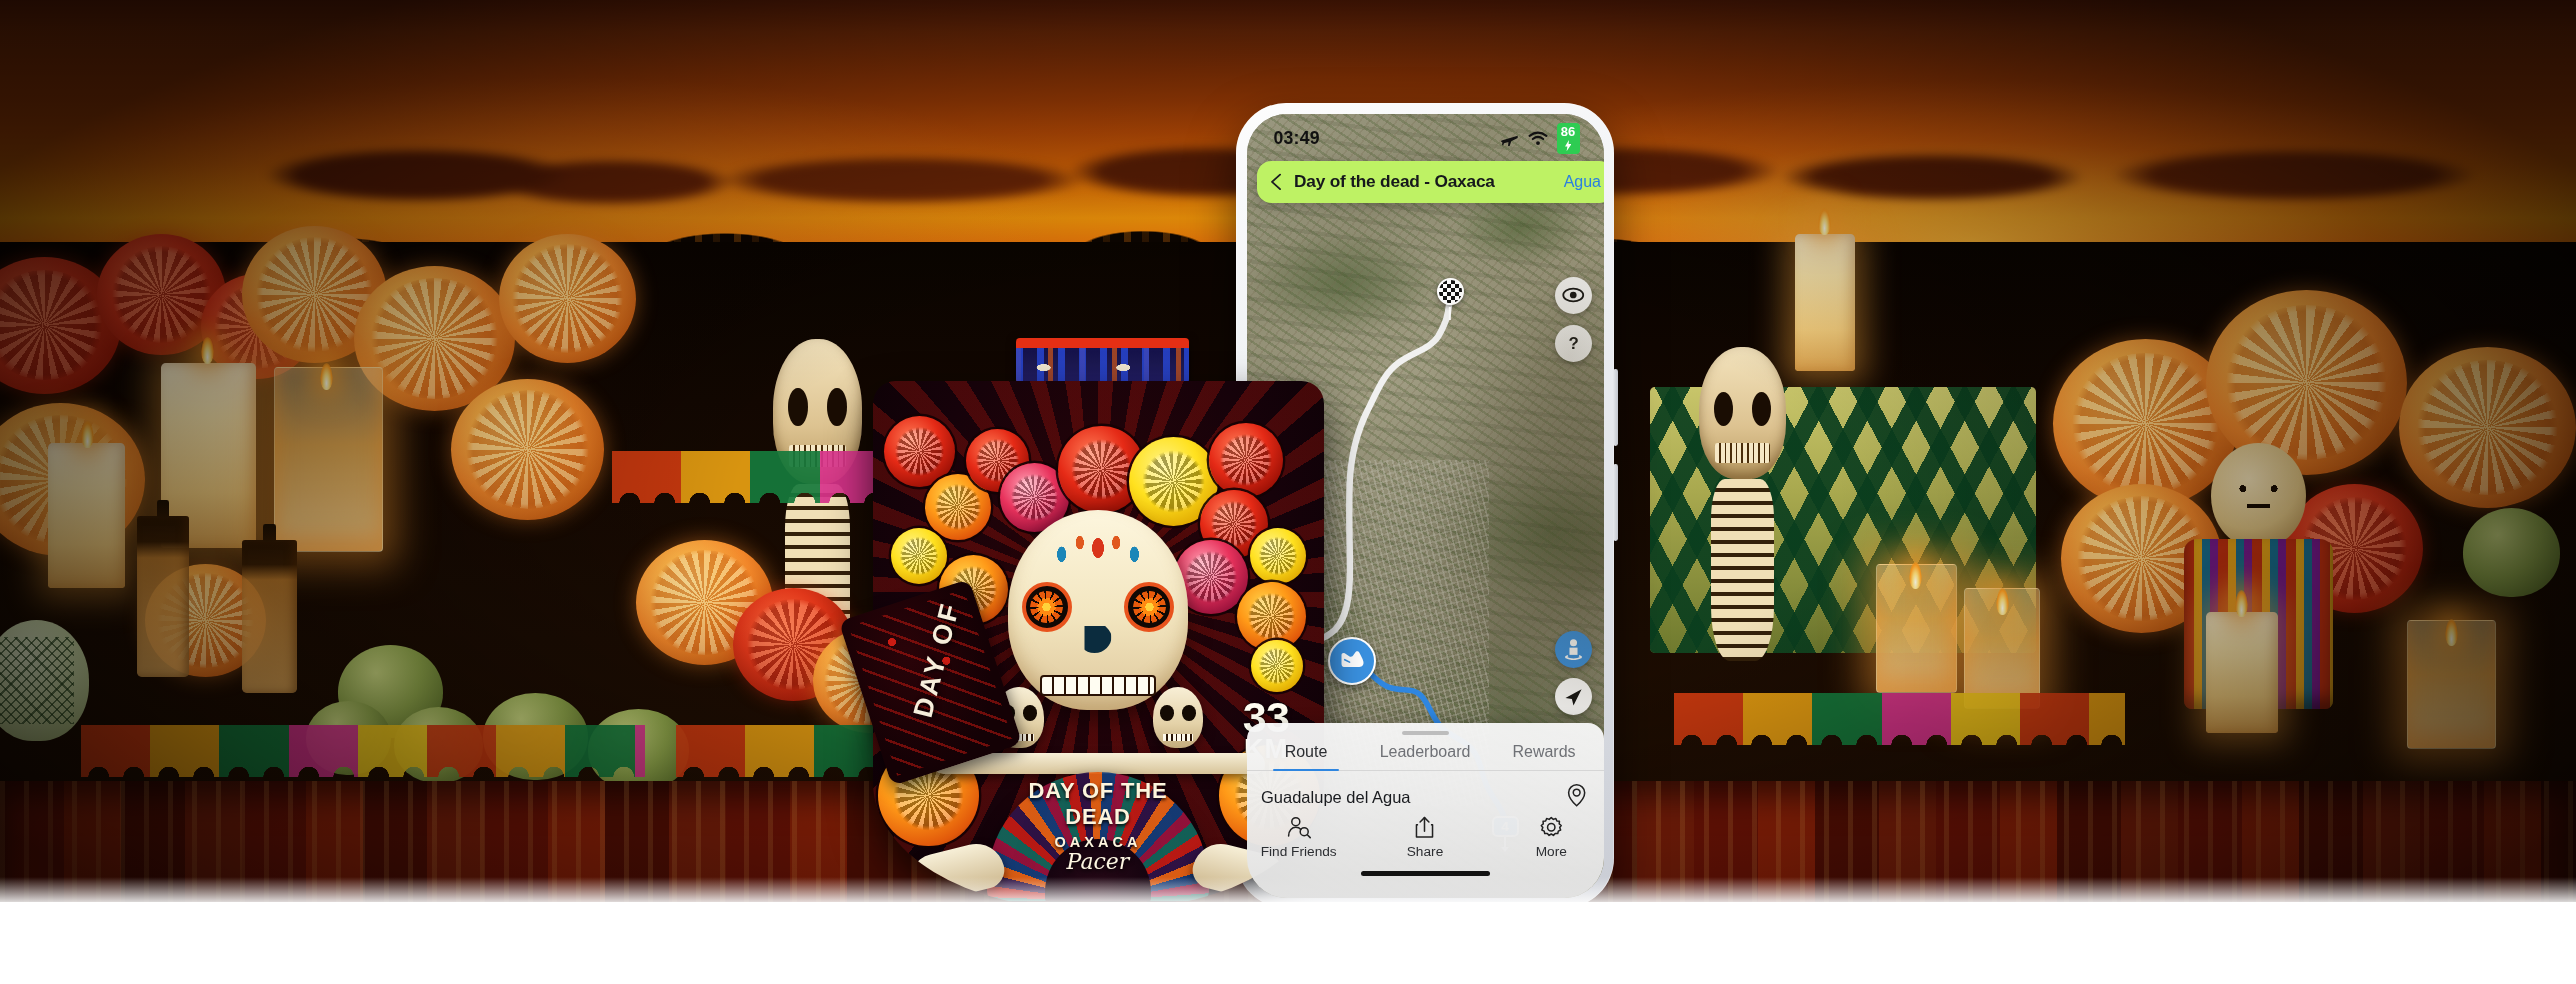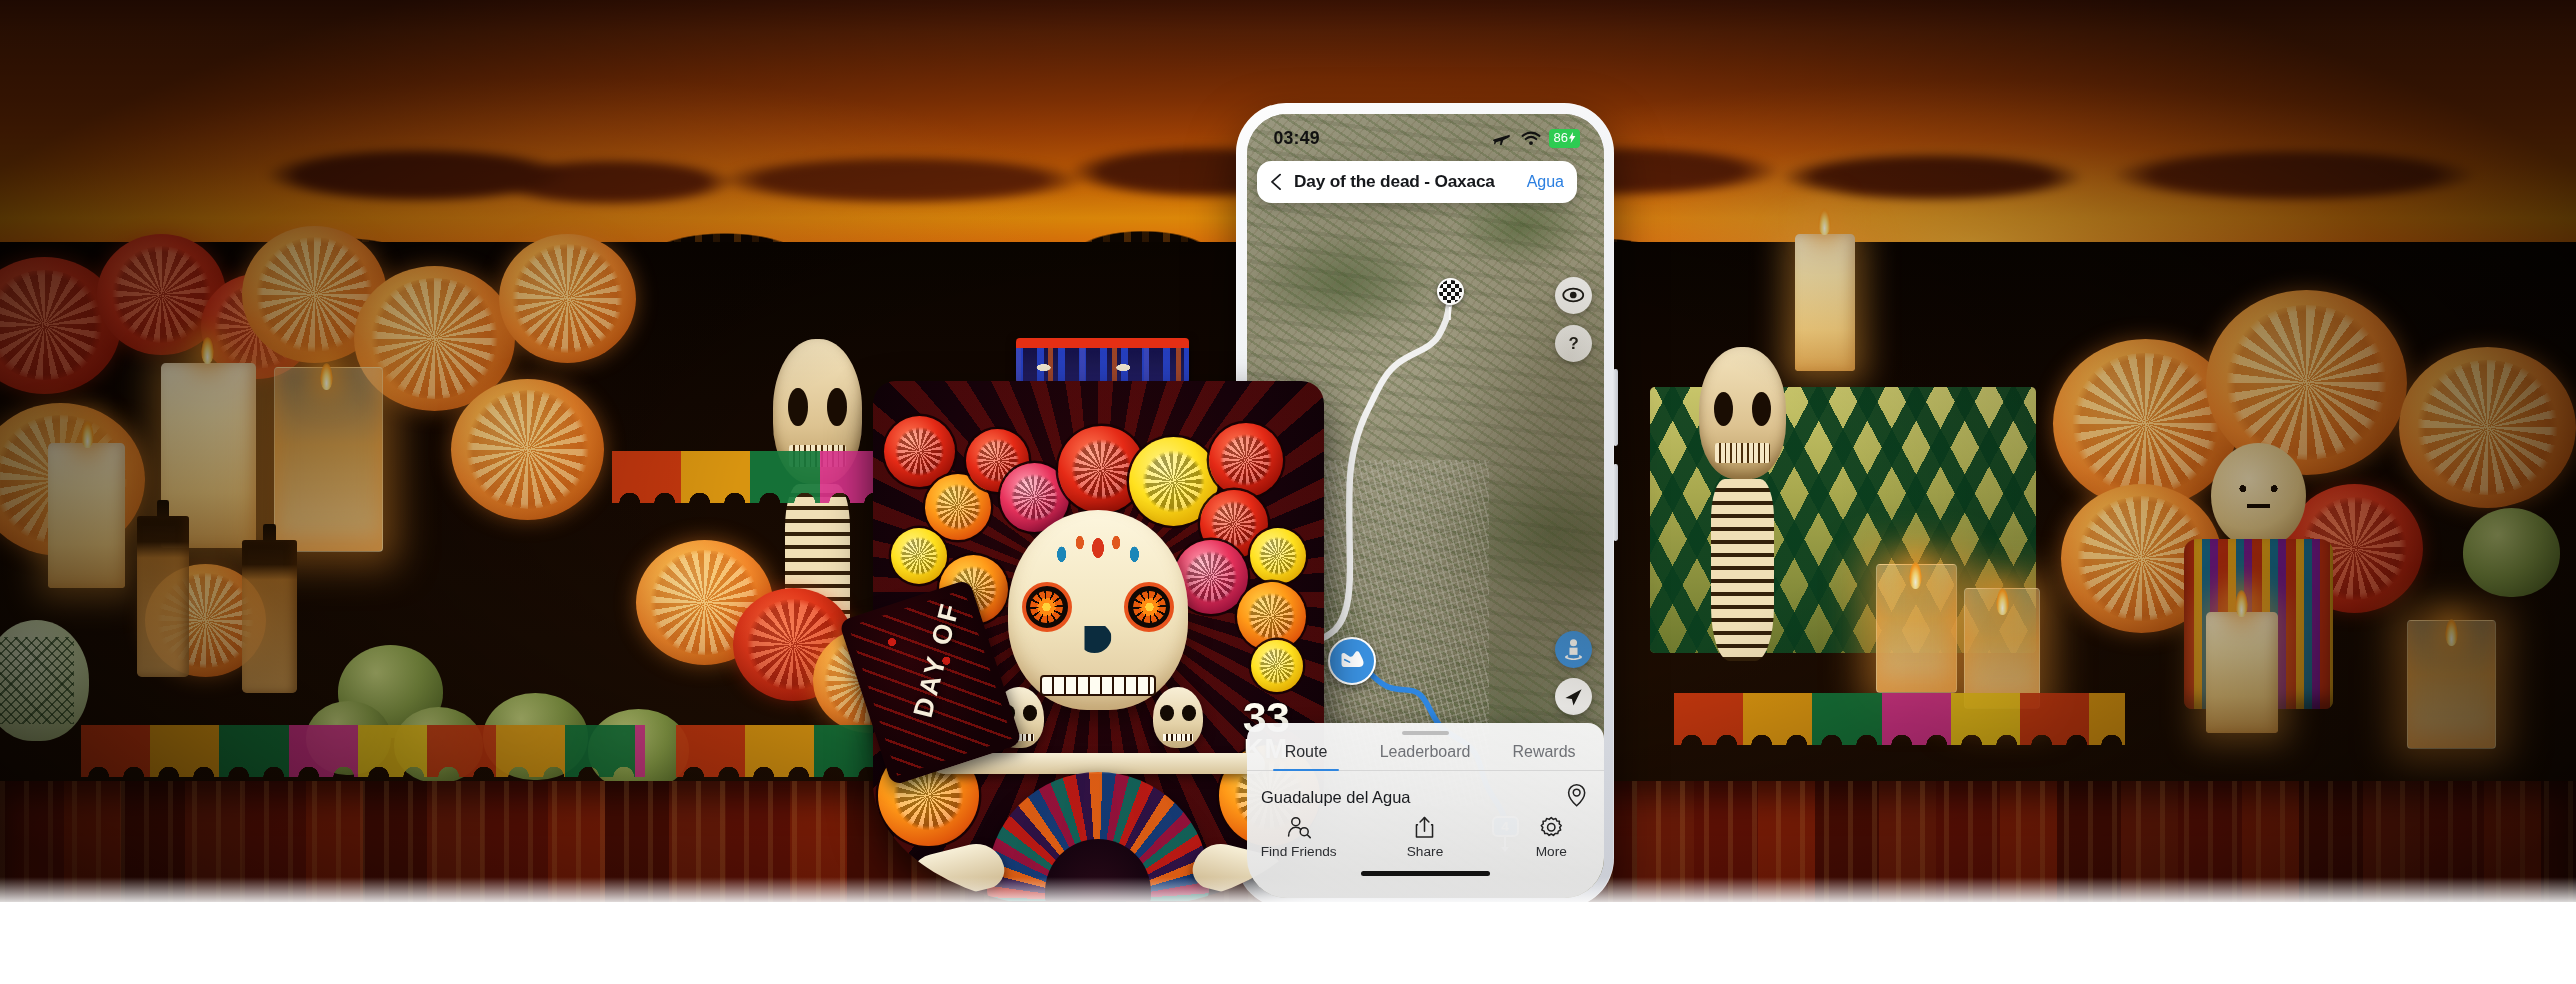--- a/index.html
+++ b/index.html
@@ -251,26 +251,26 @@
             box-shadow:0 1.6px 4.8px rgba(0,0,0,.45); }
   .flagpin::after{ content:""; position:absolute; left:50%; top:27px; transform:translateX(-50%);
                    width:2.4px; height:13px; background:#fff; }
 
   
   .statusbar{ position:absolute; left:0; top:0; width:100%; height:40px;
               display:flex; align-items:center; justify-content:space-between;
               padding:9.7px 24px 0 27px; color:#111;
               font-size:17.7px; font-weight:600; letter-spacing:0.2px; z-index:6; }
   .status-right{ display:flex; align-items:center; gap:8.9px; }
-  .batt{ background:#2ecc52; color:#fff; font-size:13px; font-weight:400;
-         border-radius:4px; padding:1.6px 4px 2.4px; display:flex; align-items:center; gap:0.8px; }
-
-  
-  .hdrcard{ position:absolute; left:10.5px; top:47px; width:320px; border-radius:14.5px;
-            background:#ffffff; box-shadow:0 3.2px 11.3px rgba(0,0,0,.22); z-index:5; overflow:hidden; }
+  .batt{ background:#2ecc52; color:#fff; font-size:13px; font-weight:700;
+         border-radius:4px; padding:1.6px 4px 2.4px; display:flex; align-items:center; gap:0.8px;flex-direction:column; }
+
+  
+  .hdrcard{ position:absolute; left:10.5px; top:47px; width:357px; border-radius:14.5px;
+            background:#bef264; box-shadow:0 3.2px 11.3px rgba(0,0,0,.22); z-index:5; overflow:hidden; }
   .hdrtop{ display:flex; align-items:center; padding:10.5px 13px 10.5px 11.3px; gap:8px; }
   .backarrow{ width:17.7px; height:17.7px; flex:0 0 auto; }
   .hdrtitle{ flex:1; font-size:17.3px; font-weight:600; color:#16181c; letter-spacing:-0.2px; }
   .infolink{ font-size:16px; color:#2b7fe0; font-weight:400; }
   .hdrsep{ height:0.8px; background:#dfdeda; margin:0 0; }
   .progrow{ display:flex; align-items:center; gap:12px; padding:13px 14.5px 16px 13px; }
   .shoebadge{ width:39px; height:39px; border-radius:50%; background:#2f8fe3;
               display:flex; align-items:center; justify-content:center; flex:0 0 auto; }
   .progbody{ flex:1; }
   .progtop{ display:flex; justify-content:space-between; align-items:baseline;
@@ -718,20 +718,27 @@
       </div>
       <div class="numR">
         <span>33</span><small>KM</small>
       </div>
 
       <div class="arms"></div>
 
       <div class="fan">
         <div class="hub"></div>
       </div>
+      <div class="fanTop">
+        <div class="fantext">
+          <div class="l1">DAY OF THE DEAD</div>
+          <div class="l2">OAXACA</div>
+        </div>
+        <div class="pacer">Pacer</div>
+      </div>
 
       <div class="handL"></div>
       <div class="handR"></div>
     </div>
 
     <div class="sash"></div>
     <div class="sashtext">DAY OF</div>
   </div>
 
   <div class="bottomfade"></div>

